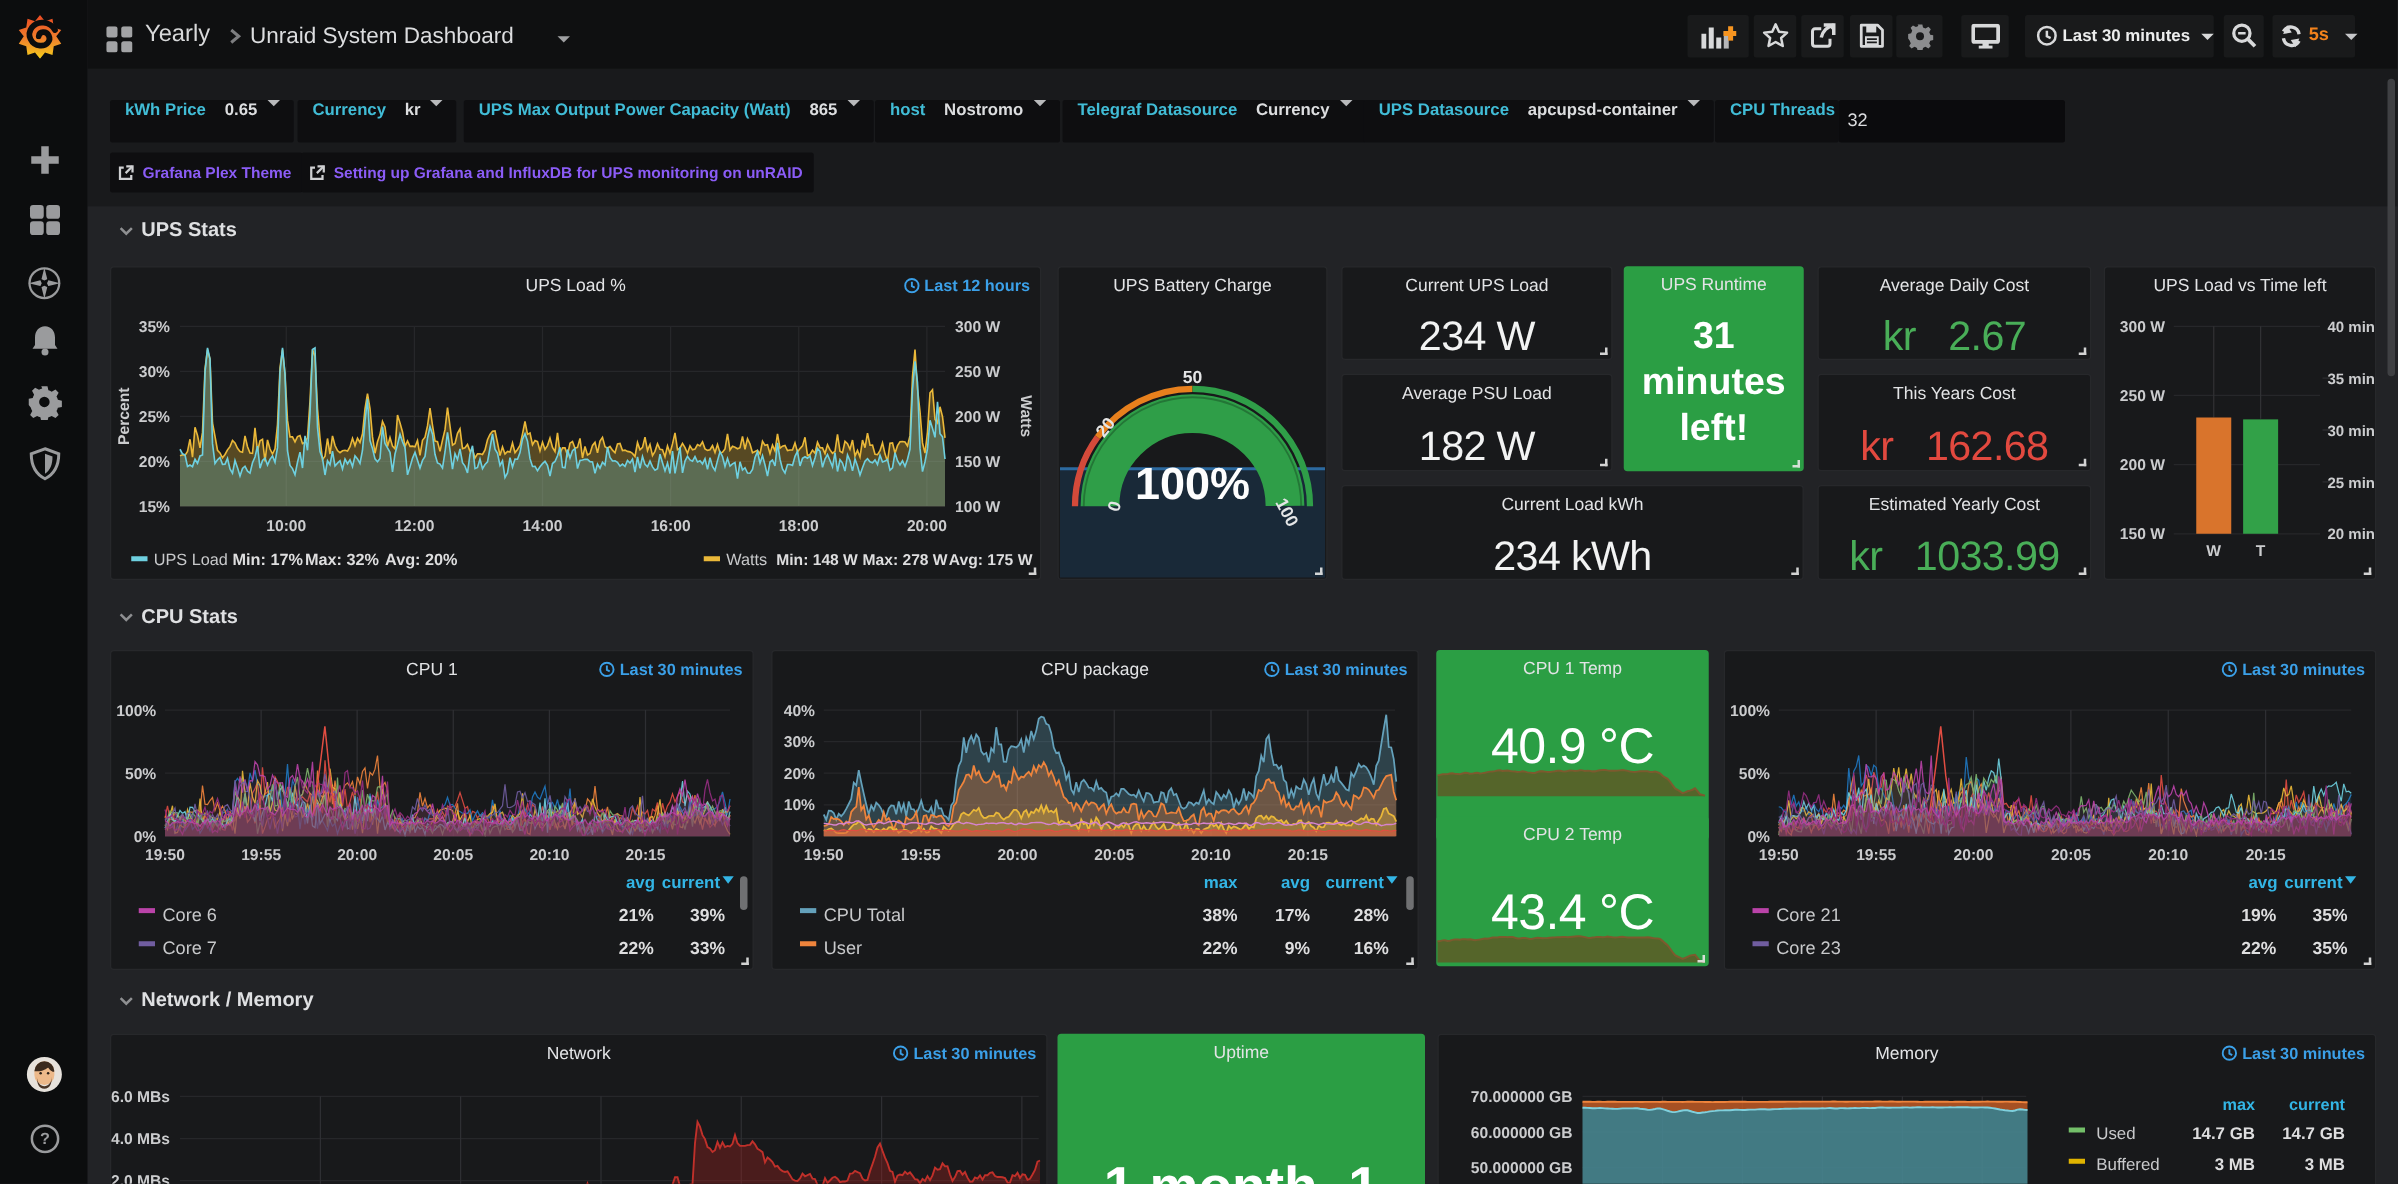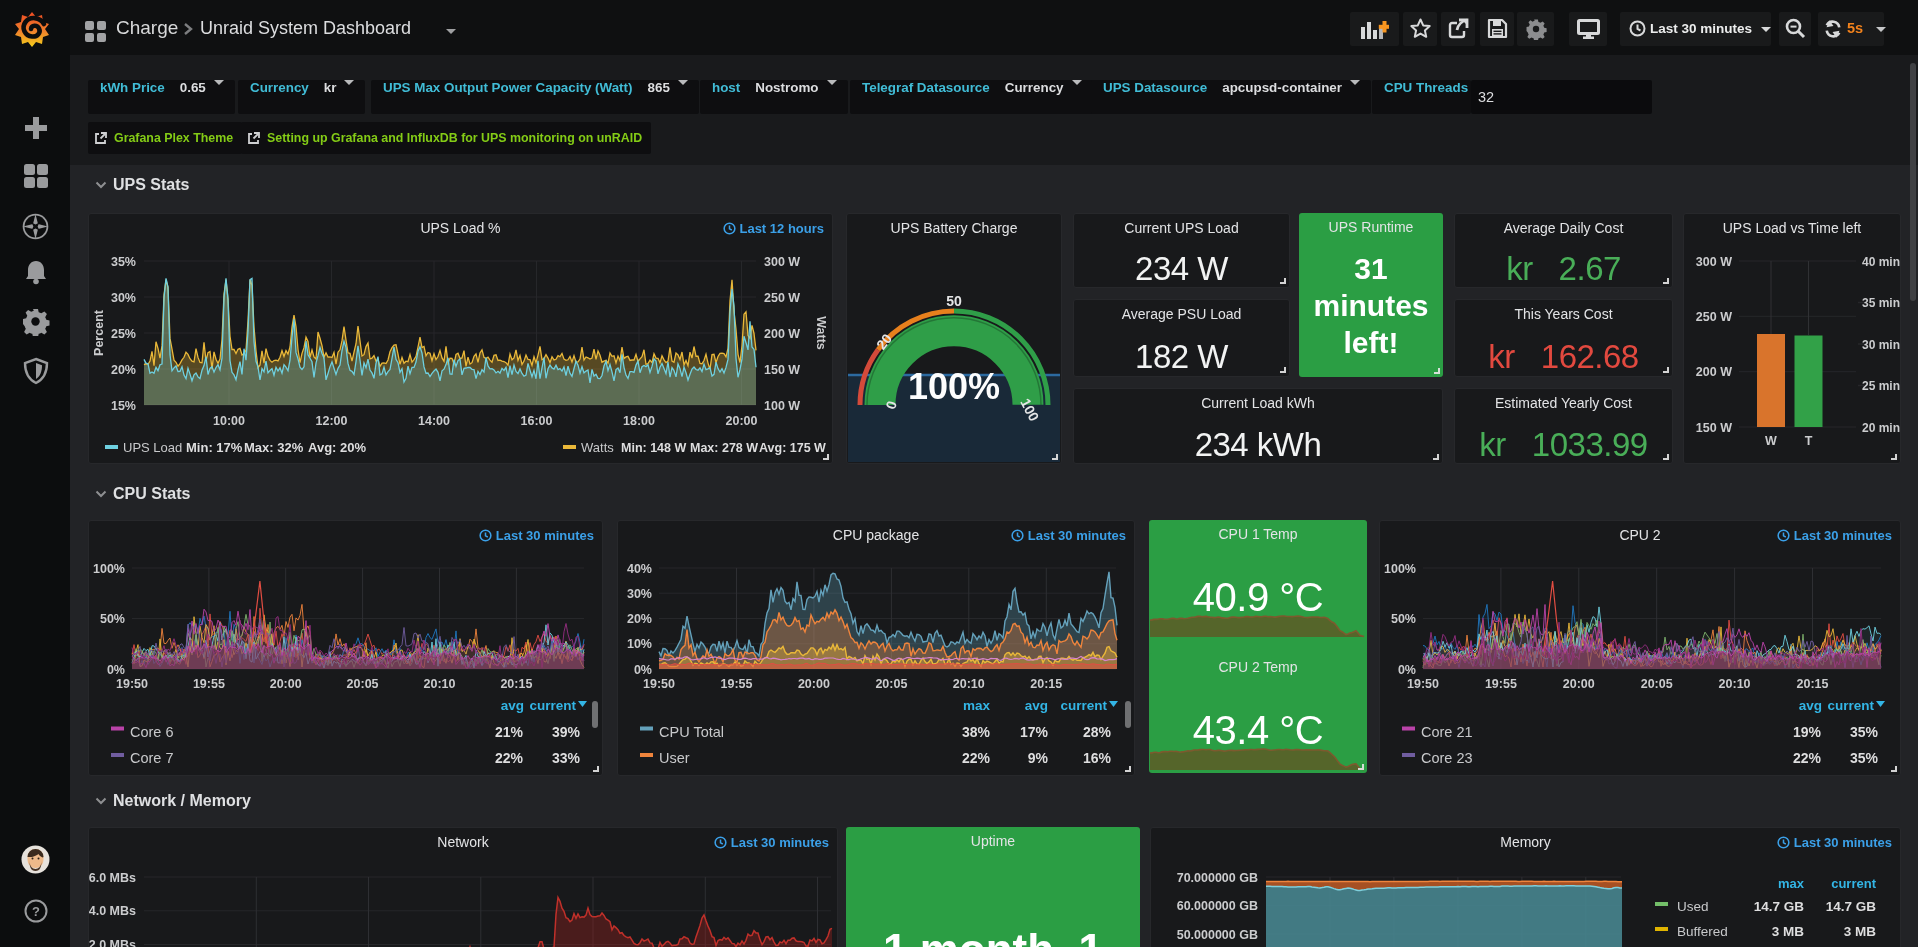--- a/index.html
+++ b/index.html
@@ -15,21 +15,21 @@
 .timeind{position:absolute;top:7px;right:8px;font-size:13px;font-weight:bold;color:#3ba0e8}
 .rz{position:absolute;right:3px;bottom:3px;width:6px;height:6px;
  border-right:2px solid #e8e8e8;border-bottom:2px solid #e8e8e8;opacity:.9}
 .vbox{position:absolute;height:34px;white-space:nowrap;background:#0e0e10;border-radius:2px;
  display:flex;align-items:flex-start;font-size:13.4px;font-weight:bold;padding-right:11px}
 .vlabel{color:#41bcd6;padding:0 15px 0 12px}
 .vval{color:#dcdddf}
 .caret{display:inline-block;width:0;height:0;border-left:5px solid transparent;
  border-right:5px solid transparent;border-top:5px solid #b9babc;margin-left:8px}
 .lbox{position:absolute;height:32px;white-space:nowrap;background:#0e0e10;border-radius:2px;display:flex;
- align-items:center;color:#84cc16;font-size:12.4px;font-weight:bold;padding:0 9px 0 6px}
+ align-items:center;color:#8b5cf6;font-size:12.4px;font-weight:bold;padding:0 9px 0 6px}
 .lbox svg{flex-shrink:0}
 .sechead{position:absolute;color:#dfe0e2;font-size:16px;font-weight:bold}
 .statval{position:absolute;left:0;width:100%;text-align:center;font-weight:normal;
  font-size:33px;letter-spacing:-0.5px}
 text{font-family:"Liberation Sans",sans-serif}
 </style></head><body>
 <div id="dash"></div>
 <div id="submenu"></div>
 <div id="navbar"></div>
 <div id="sidebar">
@@ -84,21 +84,21 @@
 <text x="12" y="16.5" font-size="13" font-weight="bold" fill="#9a9b9d" text-anchor="middle">?</text>
     </svg>
   </div>
 <div id="navwrap" style="position:absolute;left:70px;top:0;width:1848px;height:55px">
     <svg class="abs" style="left:15px;top:21px" width="21" height="21" viewBox="0 0 21 21">
 <rect x="0" y="0" width="9" height="9" rx="2" fill="#a2a3a5"></rect>
       <rect x="12" y="0" width="9" height="9" rx="2" fill="#a2a3a5"></rect>
 <rect x="0" y="12" width="9" height="9" rx="2" fill="#a2a3a5"></rect>
       <rect x="12" y="12" width="9" height="9" rx="2" fill="#a2a3a5"></rect>
     </svg>
-    <div class="abs" style="left:46px;top:17px;font-size:19px;color:#d8d9da">Charge</div>
+    <div class="abs" style="left:46px;top:17px;font-size:19px;color:#d8d9da">Yearly</div>
     <svg class="abs" style="left:112px;top:22px" width="12" height="14" viewBox="0 0 12 14">
 <path d="M3 2 L9 7 L3 12" fill="none" stroke="#7d7e80" stroke-width="2.4"></path>
     </svg>
     <div class="abs" style="left:130px;top:18px;font-size:18px;color:#dcdddf">Unraid System Dashboard</div>
     <div class="caret abs" style="left:368px;top:29px;border-top-color:#9fa0a2"></div>
     <div class="abs" style="left:1280px;top:12px;width:49px;height:34px;background:#191a1b;border-radius:2px">
       <svg style="position:absolute;left:11px;top:7px" width="28" height="20" viewBox="0 0 28 20">
 <rect x="0" y="8" width="4" height="12" fill="#d8d9da"></rect>
         <rect x="6" y="3" width="4" height="17" fill="#d8d9da"></rect>
 <rect x="12" y="11" width="4" height="9" fill="#d8d9da"></rect>
@@ -354,20 +354,21 @@
       <text x="178" y="134.5" font-size="12" font-weight="bold" fill="#cbccce">30 min</text>
       <line x1="174" y1="171.5" x2="180" y2="171.5" stroke="#26272a" stroke-width="1.5"></line>
       <text x="178" y="176.0" font-size="12" font-weight="bold" fill="#cbccce">25 min</text>
       <text x="178" y="217.5" font-size="12" font-weight="bold" fill="#cbccce">20 min</text>
       <text x="87" y="231" font-size="12.5" font-weight="bold" fill="#cbccce" text-anchor="middle">W</text>
       <text x="124.5" y="231" font-size="12.5" font-weight="bold" fill="#cbccce" text-anchor="middle">T</text>
     </svg>
     <div class="rz"></div>
   </div>
 <div class="panel" style="left:88px;top:520px;width:515px;height:256px">
+    <div class="ptitle">CPU 1</div>
     <div class="timeind"><svg style="vertical-align:-2px" width="13" height="13" viewBox="0 0 17 17">
         <circle cx="8.5" cy="8.5" r="7" fill="none" stroke="#3ba0e8" stroke-width="2"></circle>
         <path d="M8.5 4.5 V9 L11.5 10.5" fill="none" stroke="#3ba0e8" stroke-width="2"></path>
       </svg> Last 30 minutes</div>
     <svg class="abs" style="left:0;top:0" width="513" height="254">
       <line x1="43" y1="47.0" x2="495" y2="47.0" stroke="#26272a"></line>
       <line x1="43" y1="97.5" x2="495" y2="97.5" stroke="#26272a"></line>
       <line x1="43" y1="148.0" x2="495" y2="148.0" stroke="#26272a"></line>
       <line x1="119.9" y1="47" x2="119.9" y2="148" stroke="#2e2f33"></line>
       <line x1="196.7" y1="47" x2="196.7" y2="148" stroke="#2e2f33"></line>
@@ -413,21 +414,20 @@
       <text x="491" y="215.5" font-size="14" font-weight="bold" fill="#dededf" text-anchor="end">39%</text>
       <rect x="22" y="232" width="13" height="4" fill="#705DA0"></rect>
       <text x="41" y="242" font-size="14.5" fill="#c8c9cb">Core 7</text>
       <text x="434" y="242" font-size="14" font-weight="bold" fill="#dededf" text-anchor="end">22%</text>
       <text x="491" y="242" font-size="14" font-weight="bold" fill="#dededf" text-anchor="end">33%</text>
     </svg>
     <div class="abs" style="left:503px;top:180px;width:6px;height:27px;background:#6f7072;border-radius:3px"></div>
     <div class="rz"></div>
   </div>
 <div class="panel" style="left:1379px;top:520px;width:522px;height:256px">
-    <div class="ptitle">CPU 2</div>
     <div class="timeind"><svg style="vertical-align:-2px" width="13" height="13" viewBox="0 0 17 17">
         <circle cx="8.5" cy="8.5" r="7" fill="none" stroke="#3ba0e8" stroke-width="2"></circle>
         <path d="M8.5 4.5 V9 L11.5 10.5" fill="none" stroke="#3ba0e8" stroke-width="2"></path>
       </svg> Last 30 minutes</div>
     <svg class="abs" style="left:0;top:0" width="520" height="254">
       <line x1="43" y1="47.0" x2="501" y2="47.0" stroke="#26272a"></line>
       <line x1="43" y1="97.5" x2="501" y2="97.5" stroke="#26272a"></line>
       <line x1="43" y1="148.0" x2="501" y2="148.0" stroke="#26272a"></line>
       <line x1="120.9" y1="47" x2="120.9" y2="148" stroke="#2e2f33"></line>
       <line x1="198.8" y1="47" x2="198.8" y2="148" stroke="#2e2f33"></line>

